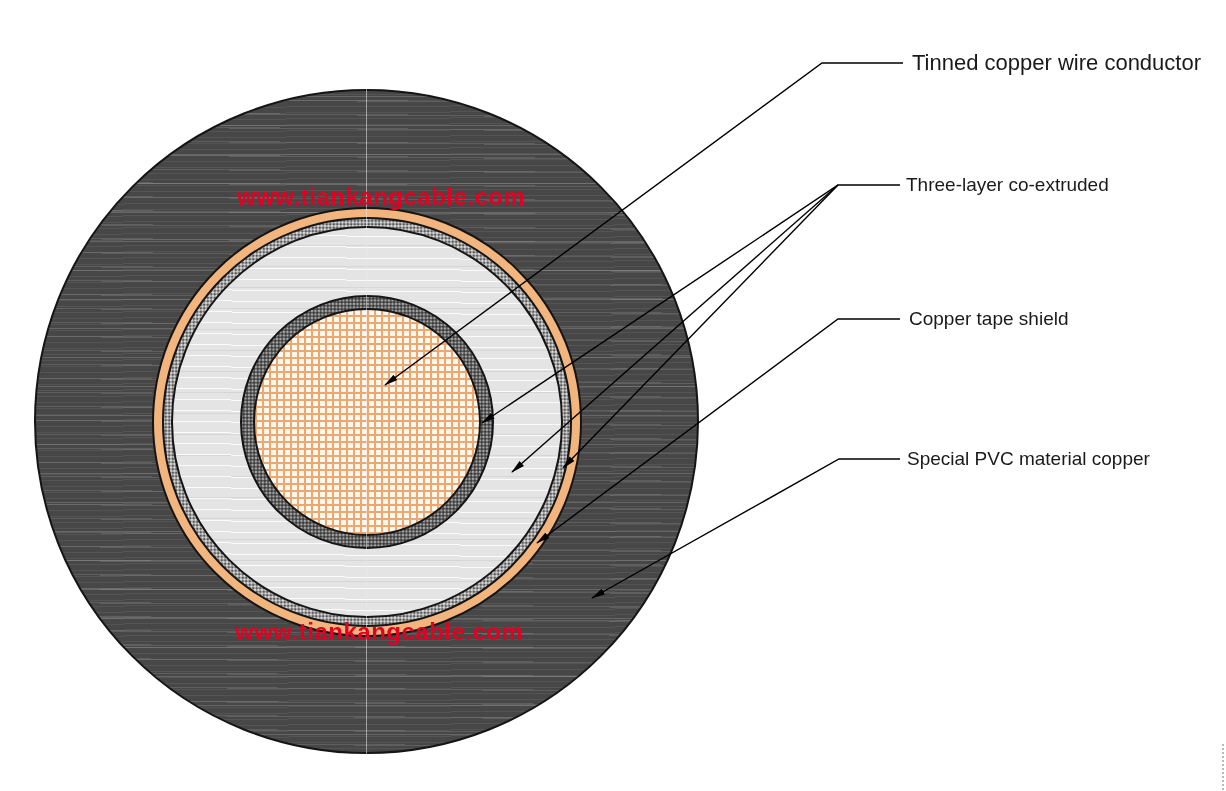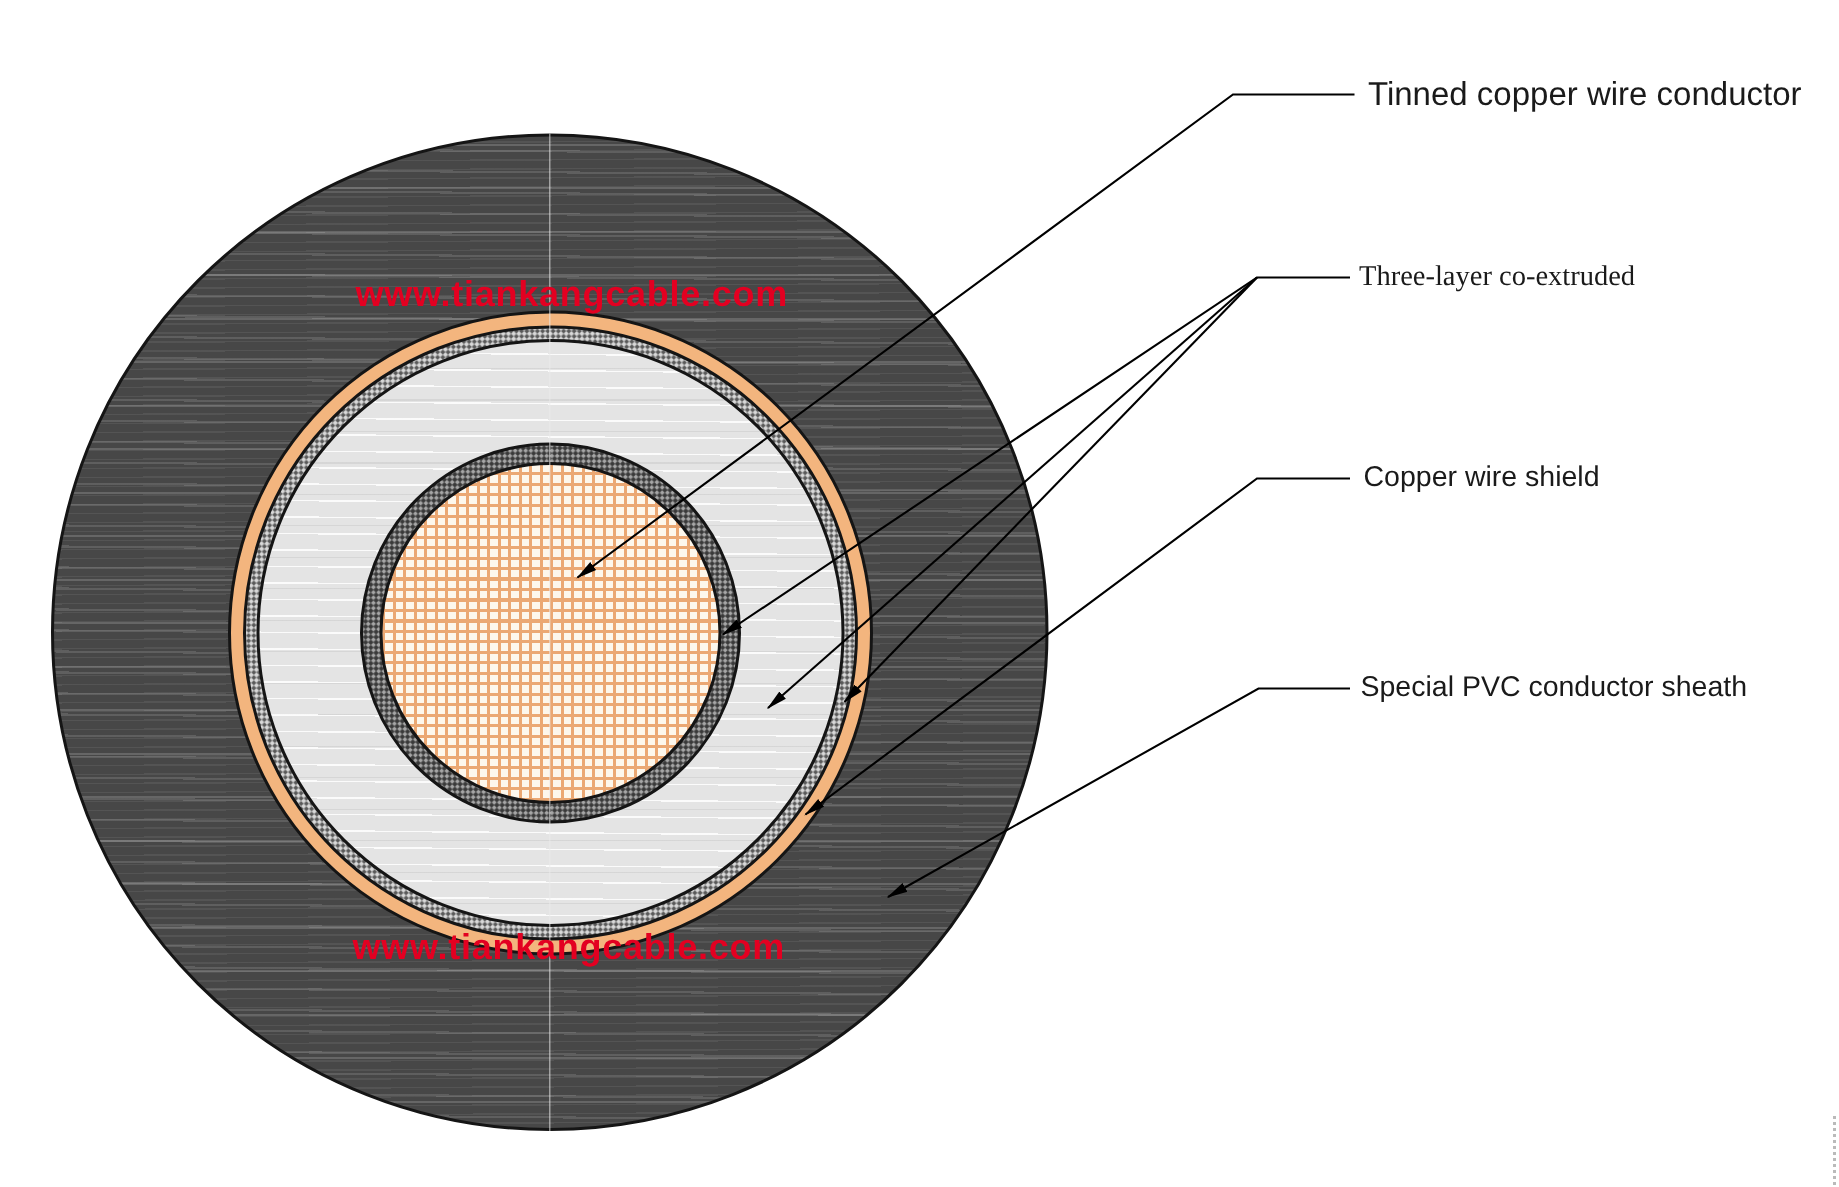--- a/index.html
+++ b/index.html
@@ -84,21 +84,21 @@
   .watermark-top{left:237px;top:183px;}
   .watermark-bottom{left:235px;top:618px;}
   .callout-label{
     position:absolute;
     color:var(--label-text,#1a1a1a);
     white-space:nowrap;
     z-index:25;
     text-align:right;
   }
   .callout-conductor{left:912px;top:50px;font-size:22px;}
-  .callout-three-layer{left:906px;top:174px;font-size:19px;font-family:Liberation Serif, serif;}
+  .callout-three-layer{left:906px;top:174px;font-size:19px;}
   .callout-copper-tape{left:909px;top:308px;font-size:19px;}
   .callout-sheath{left:907px;top:448px;font-size:19px;}
   #leader-svg{
     position:absolute;left:0;top:0;z-index:30;
     pointer-events:none;
   }
   #leader-svg polyline, #leader-svg line{
     fill:none;
     stroke:var(--leader-line,#000000);
     stroke-width:1.4;
@@ -122,22 +122,22 @@
   <div class="ring layer-inner-semicon"></div>
   <div class="ring layer-conductor"></div>
 
   <div class="centerline"></div>
 
   <div class="watermark watermark-top">www.tiankangcable.com</div>
   <div class="watermark watermark-bottom">www.tiankangcable.com</div>
 
   <div class="callout-label callout-conductor">Tinned copper wire conductor</div>
   <div class="callout-label callout-three-layer">Three-layer co-extruded</div>
-  <div class="callout-label callout-copper-tape">Copper wire shield</div>
-  <div class="callout-label callout-sheath">Special PVC conductor sheath</div>
+  <div class="callout-label callout-copper-tape">Copper tape shield</div>
+  <div class="callout-label callout-sheath">Special PVC material copper</div>
 
   <svg id="leader-svg" width="1226" height="791">
     <defs>
       <marker id="arrow" markerUnits="userSpaceOnUse" markerWidth="14" markerHeight="9" refX="13" refY="4.5" orient="auto">
         <path d="M0,1.2 L14,4.5 L0,7.8 Z" fill="#000000"></path>
       </marker>
     </defs>
     <polyline points="903,63 822,63 385,385" marker-end="url(#arrow)"></polyline>
     <polyline points="900,185 838,185 482,423" marker-end="url(#arrow)"></polyline>
     <polyline points="838,185 512,472" marker-end="url(#arrow)"></polyline>

